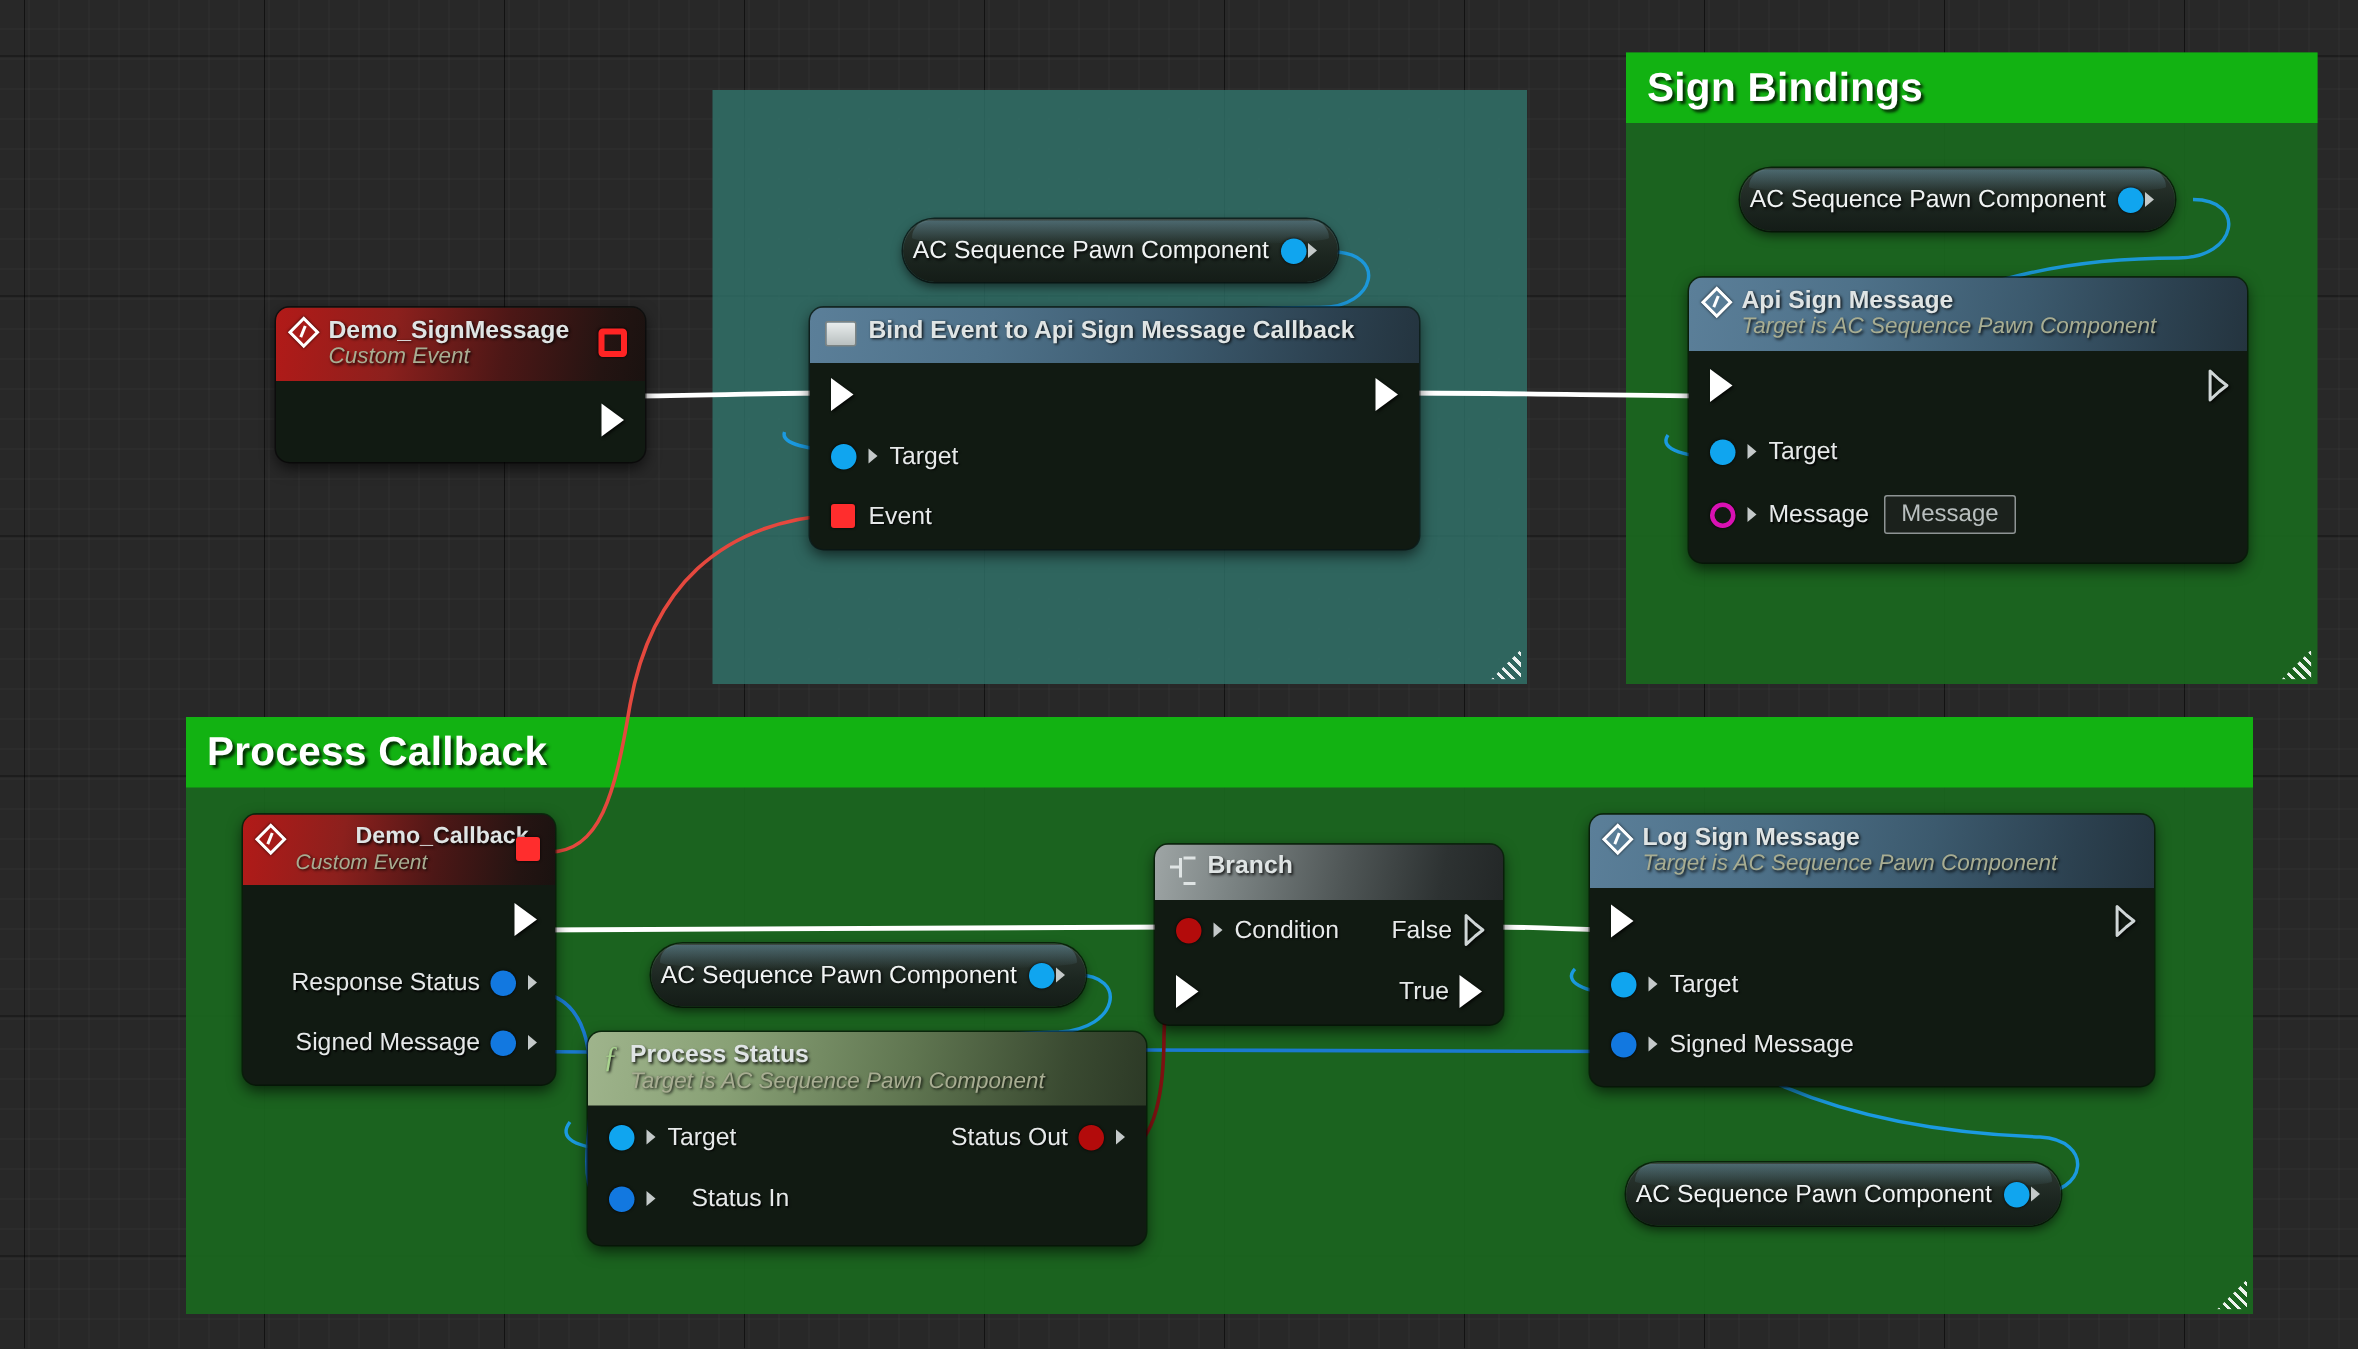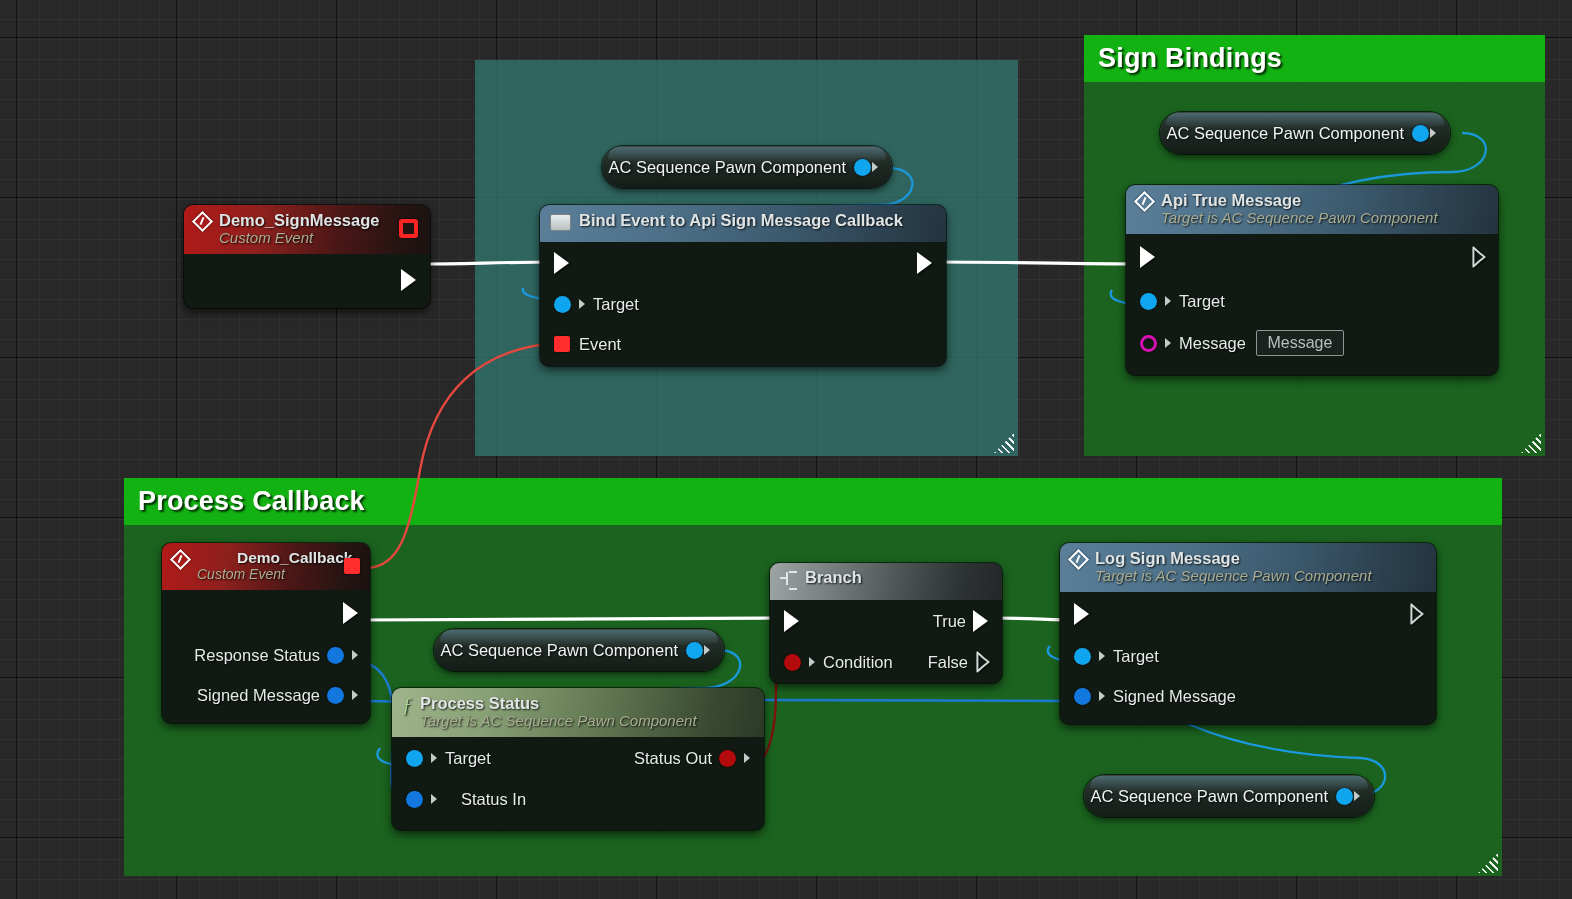--- a/index.html
+++ b/index.html
@@ -339,21 +339,21 @@
         </span>
         <span class="plabel" style="margin-left:9px;">Event</span>
       </div>
     </div>
   </div>
 
   <div class="node z3" style="left:1126px;top:185px;width:372px;height:190px;">
     <div class="nhead hd-blue">
       <span class="ico ico-diamond"></span>
       <span class="htext">
-        <span class="ntitle">Api True Message</span>
+        <span class="ntitle">Api Sign Message</span>
         <span class="nsub">Target is AC Sequence Pawn Component</span>
       </span>
     </div>
     <div class="nbody">
       <div class="row split" style="height:46px;">
         <span class="exec-in"></span>
         <span class="exec-hollow">
           <svg width="14" height="22" viewBox="0 0 14 22">
               <path d="M1.4 1.4 L1.4 20.6 L7.5 15 L12.6 11 L7.5 7 Z" fill="none" stroke="#cfd6d6" stroke-width="2" stroke-linejoin="round"></path>
             </svg>
@@ -447,44 +447,44 @@
   <div class="node z3" style="left:770px;top:563px;width:232px;height:120px;">
     <div class="nhead hd-grey" style="padding:5px 10px 6px 10px;">
       <span class="ico ico-branch">
           <i></i>
         </span>
       <span class="htext">
         <span class="ntitle">Branch</span>
       </span>
     </div>
     <div class="nbody">
-      <div class="row split" style="height:42px;">
-        <span class="exec-in"></span>
-        <span style="display:flex;align-items:center;gap:7px;">
-          <span class="plabel">True</span>
-          <span class="exec-in"></span>
-        </span>
-      </div>
       <div class="row split" style="height:40px;">
         <span style="display:flex;align-items:center;">
           <span class="pinwrap">
             <span class="dot red"></span>
             <span class="dot-arrow"></span>
           </span>
           <span class="plabel" style="margin-left:8px;">Condition</span>
         </span>
         <span style="display:flex;align-items:center;gap:8px;">
           <span class="plabel">False</span>
           <span class="exec-hollow">
             <svg width="14" height="22" viewBox="0 0 14 22">
                 <path d="M1.4 1.4 L1.4 20.6 L7.5 15 L12.6 11 L7.5 7 Z" fill="none" stroke="#cfd6d6" stroke-width="2" stroke-linejoin="round"></path>
               </svg>
           </span>
         </span>
       </div>
+      <div class="row split" style="height:42px;">
+        <span class="exec-in"></span>
+        <span style="display:flex;align-items:center;gap:7px;">
+          <span class="plabel">True</span>
+          <span class="exec-in"></span>
+        </span>
+      </div>
     </div>
   </div>
 
   <div class="node z3" style="left:1060px;top:543px;width:376px;height:181px;">
     <div class="nhead hd-blue">
       <span class="ico ico-diamond"></span>
       <span class="htext">
         <span class="ntitle">Log Sign Message</span>
         <span class="nsub">Target is AC Sequence Pawn Component</span>
       </span>

